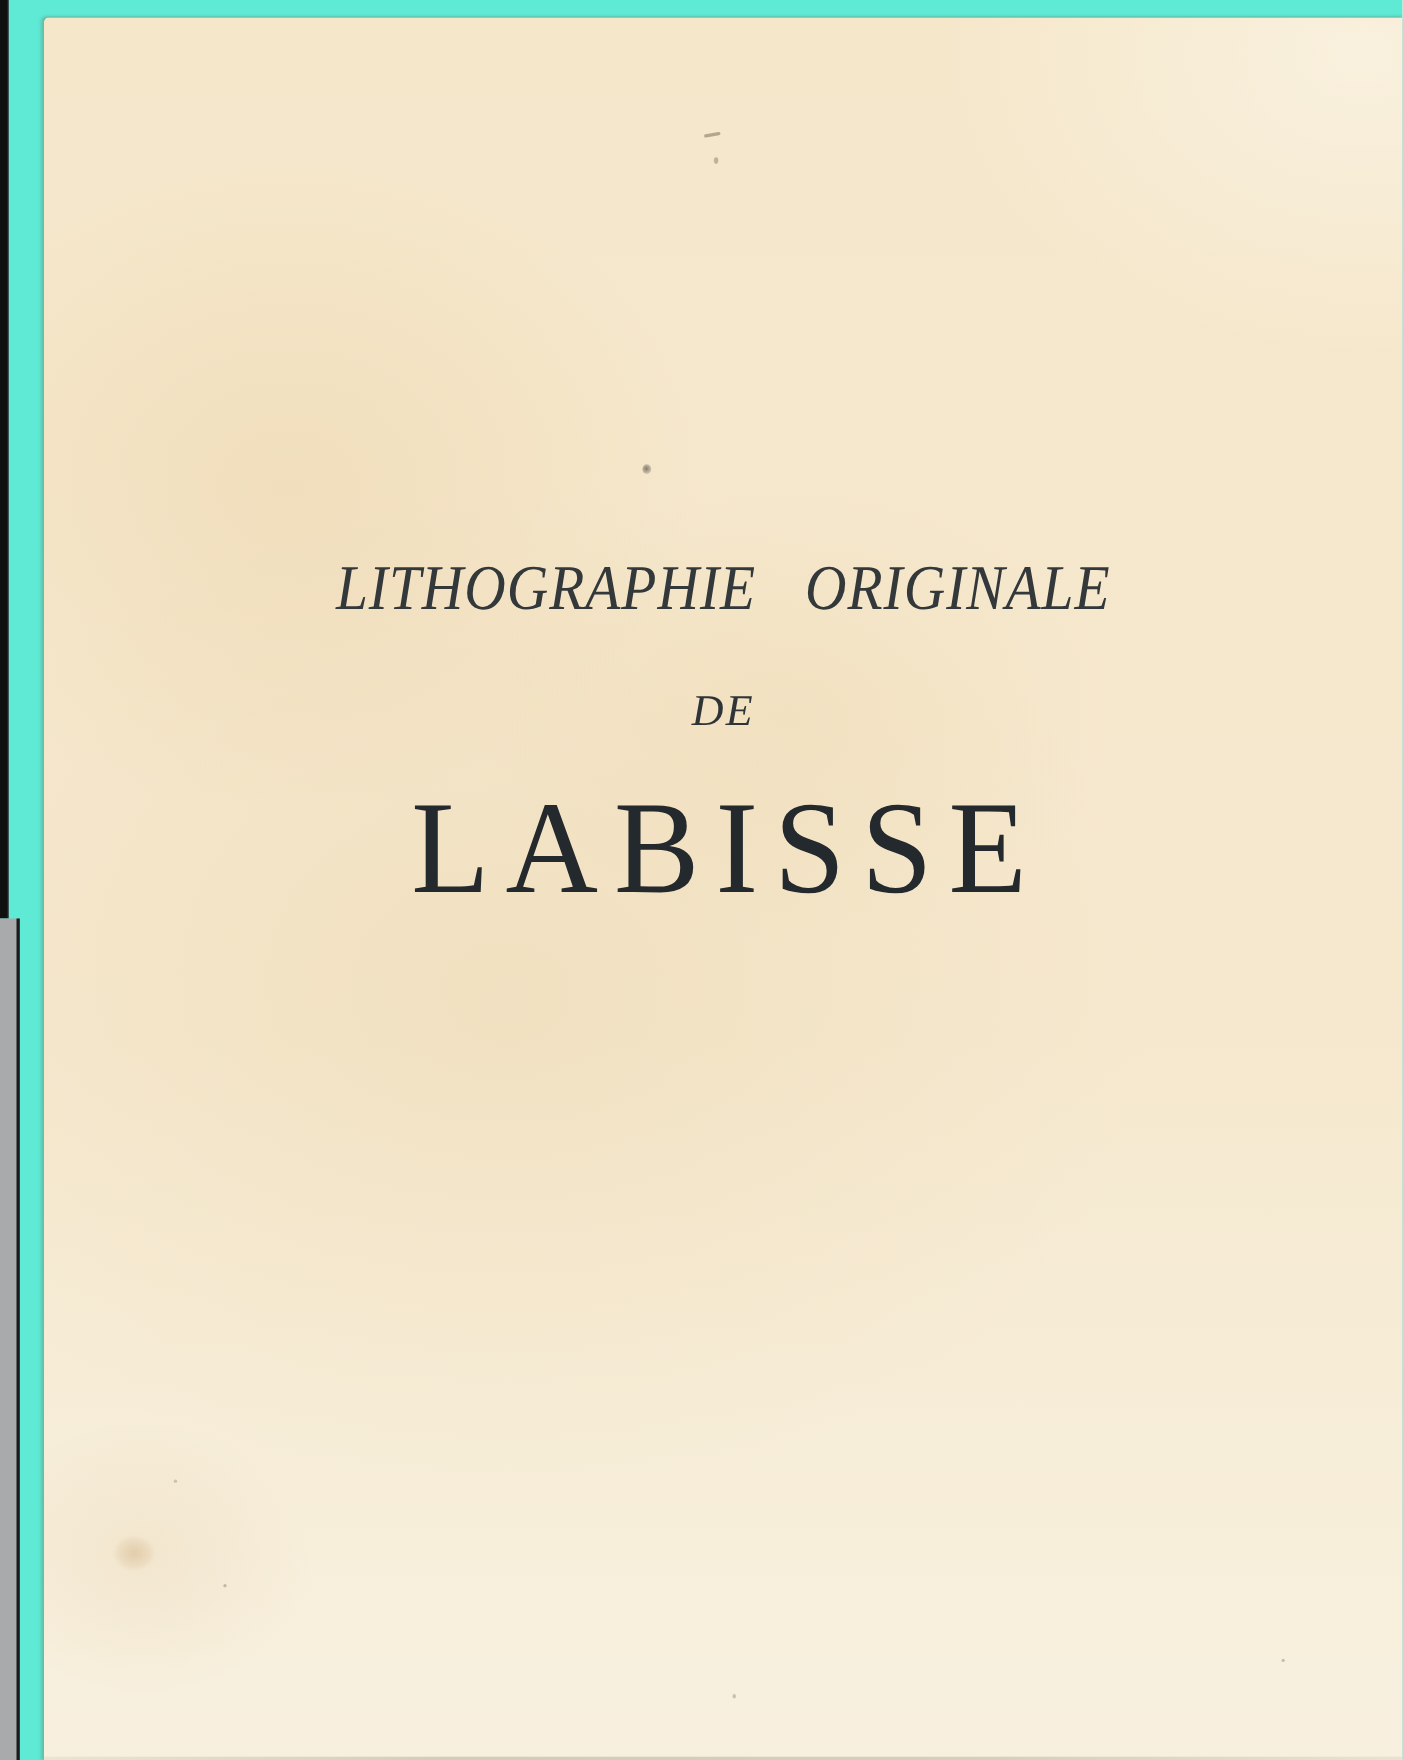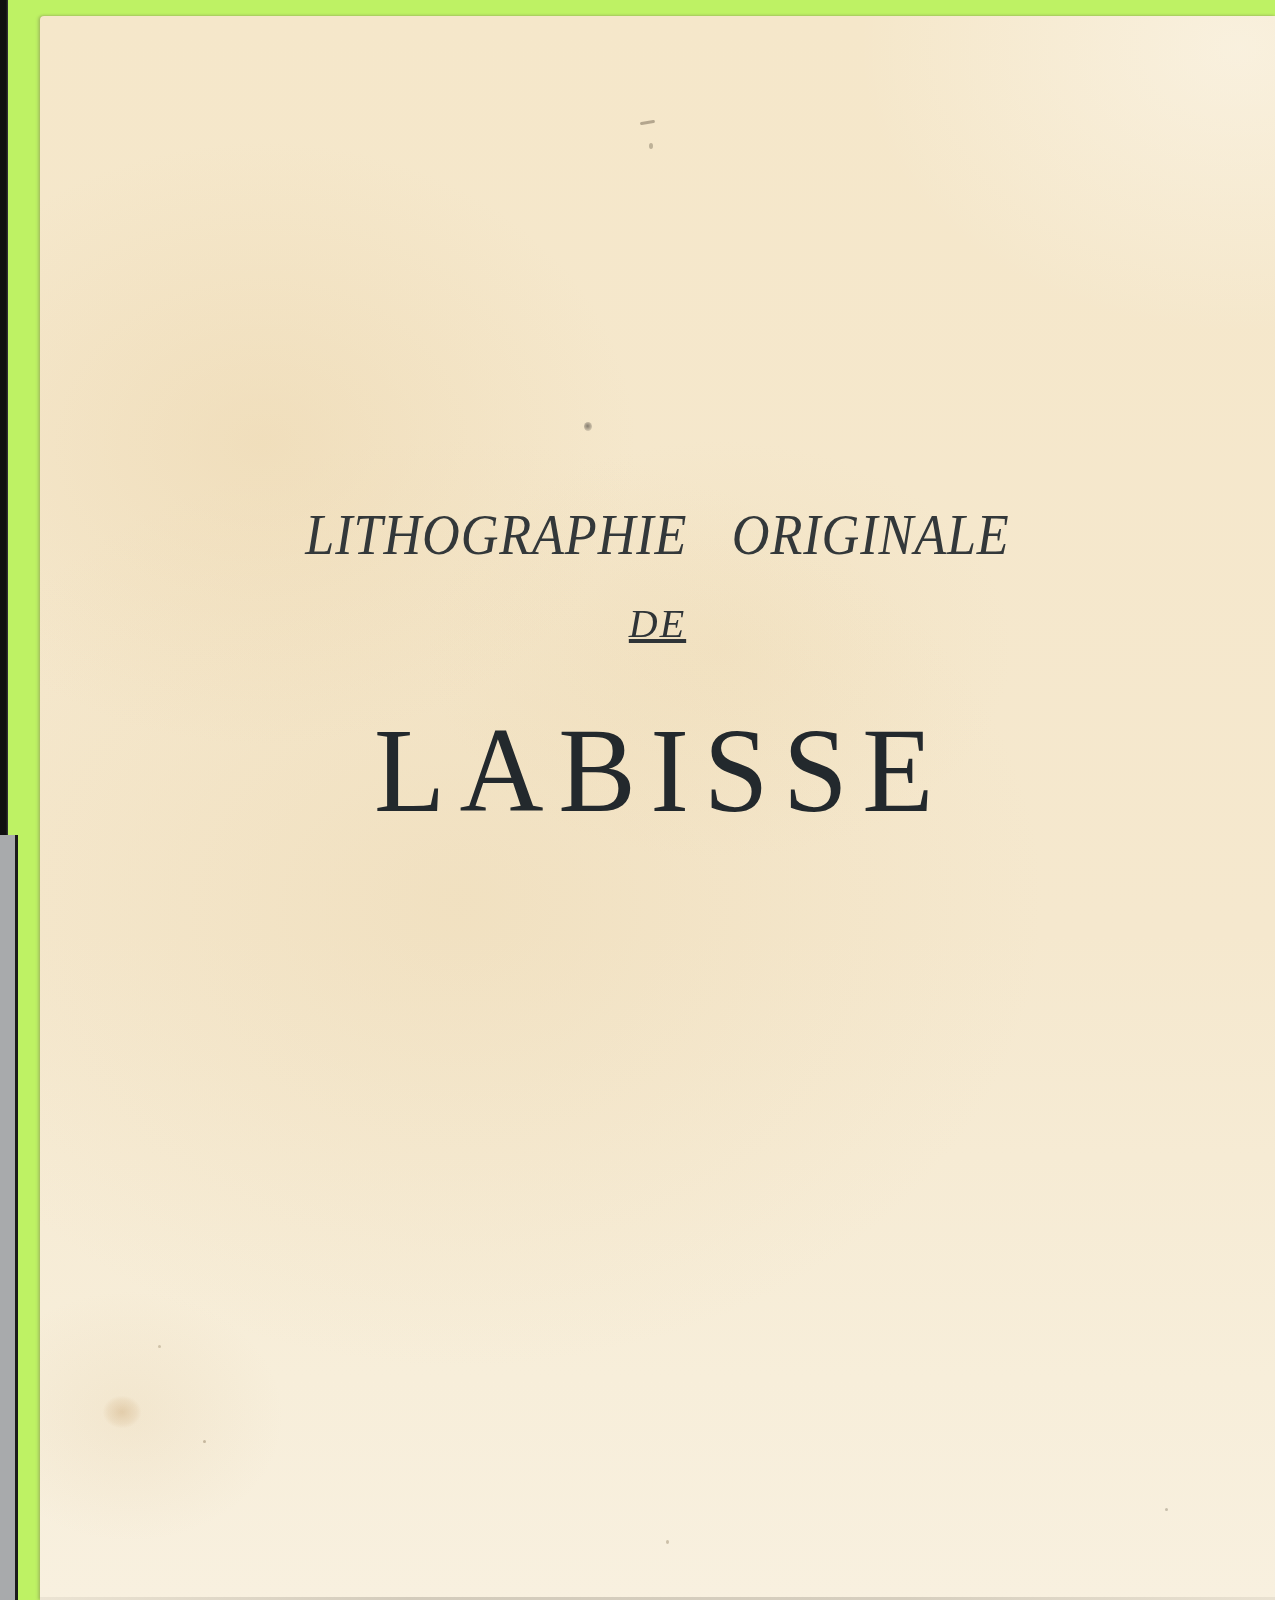--- a/index.html
+++ b/index.html
@@ -1,21 +1,21 @@
 <!DOCTYPE html>
 <html><head>
 <meta charset="utf-8">
 <style>
   html, body { margin: 0; padding: 0; background: #e8e6e3; }
   #scan-root {
     position: relative;
     width: 1275px;
     height: 1600px;
     overflow: hidden;
-    background: #bef264; 
+    background: #5eead4; 
     font-family: "Liberation Serif", "DejaVu Serif", serif;
   }
 
   
   .edge-black {
     position: absolute;
     left: 0; top: 0;
     width: 8px; height: 835px;
     background: linear-gradient(to right, #101010 0 75%, #3a3a3a);
   }
@@ -69,26 +69,25 @@
     top: 506px;
     font-size: 58px;
     font-style: italic;
     letter-spacing: 1px;
     word-spacing: 34px;
     transform: scaleX(0.90);
     transform-origin: 50% 50%;
     color: #33383a;
   }
   .line-connector {
-    top: 604px;
+    top: 626px;
     font-size: 40px;
     font-style: italic;
     letter-spacing: 2px;
     color: #2f3437;
-    text-decoration: underline;
   }
   .line-artist {
     top: 711px;
     font-size: 120px;
     letter-spacing: 0.125em;
     margin-left: 0.06em; 
     color: #23292d;
     transform: scaleX(0.97);
     transform-origin: 50% 50%;
   }

